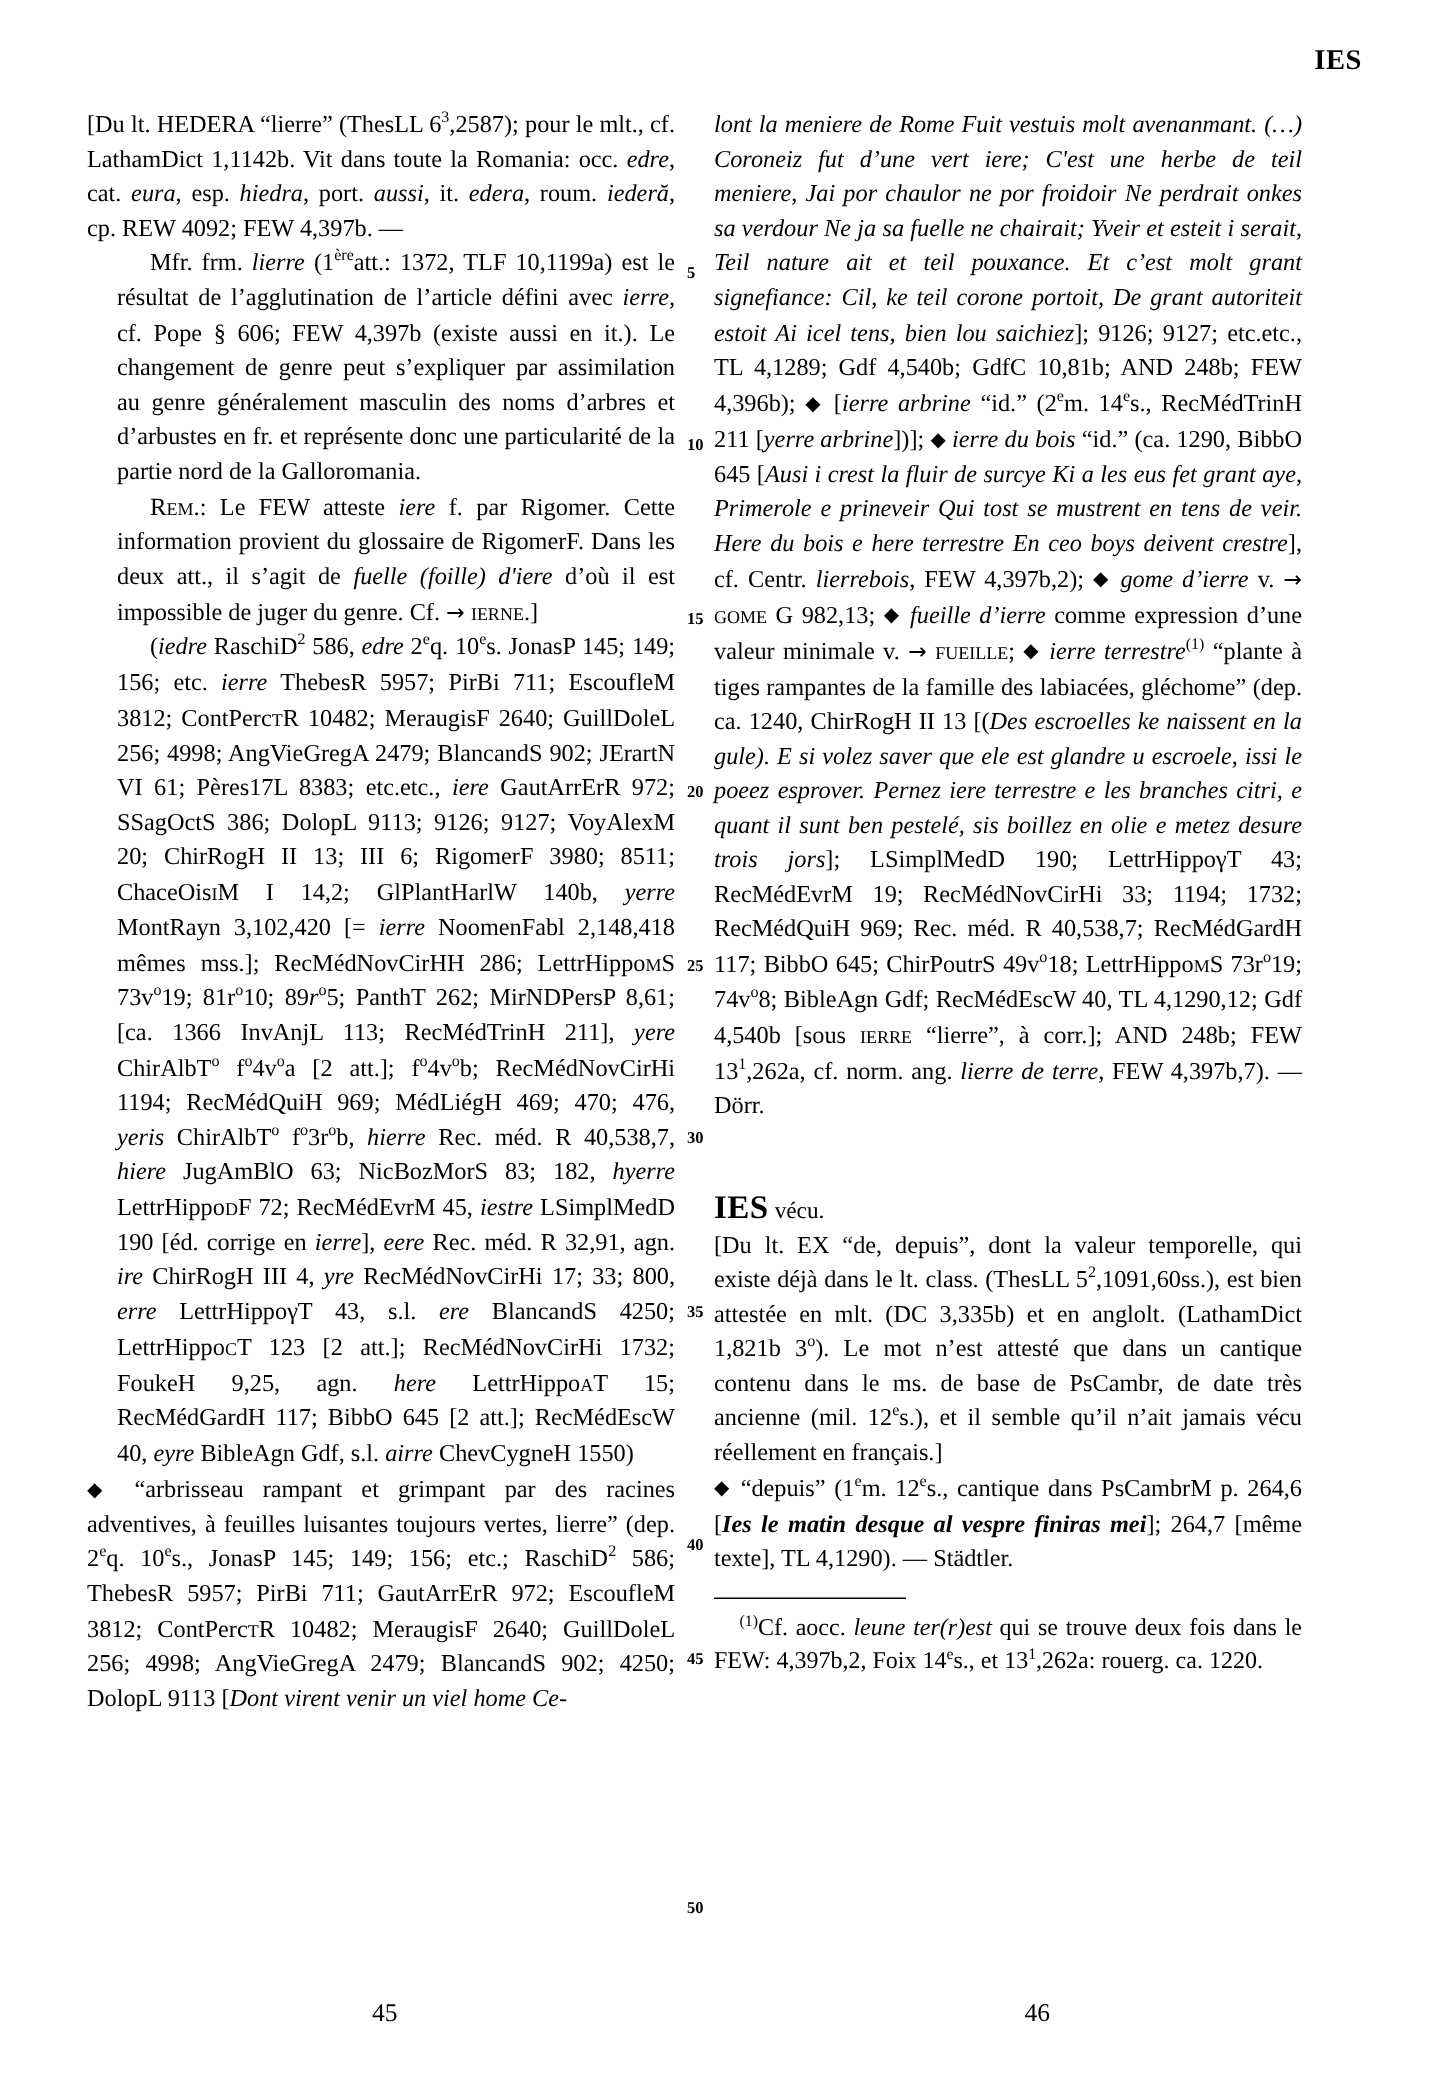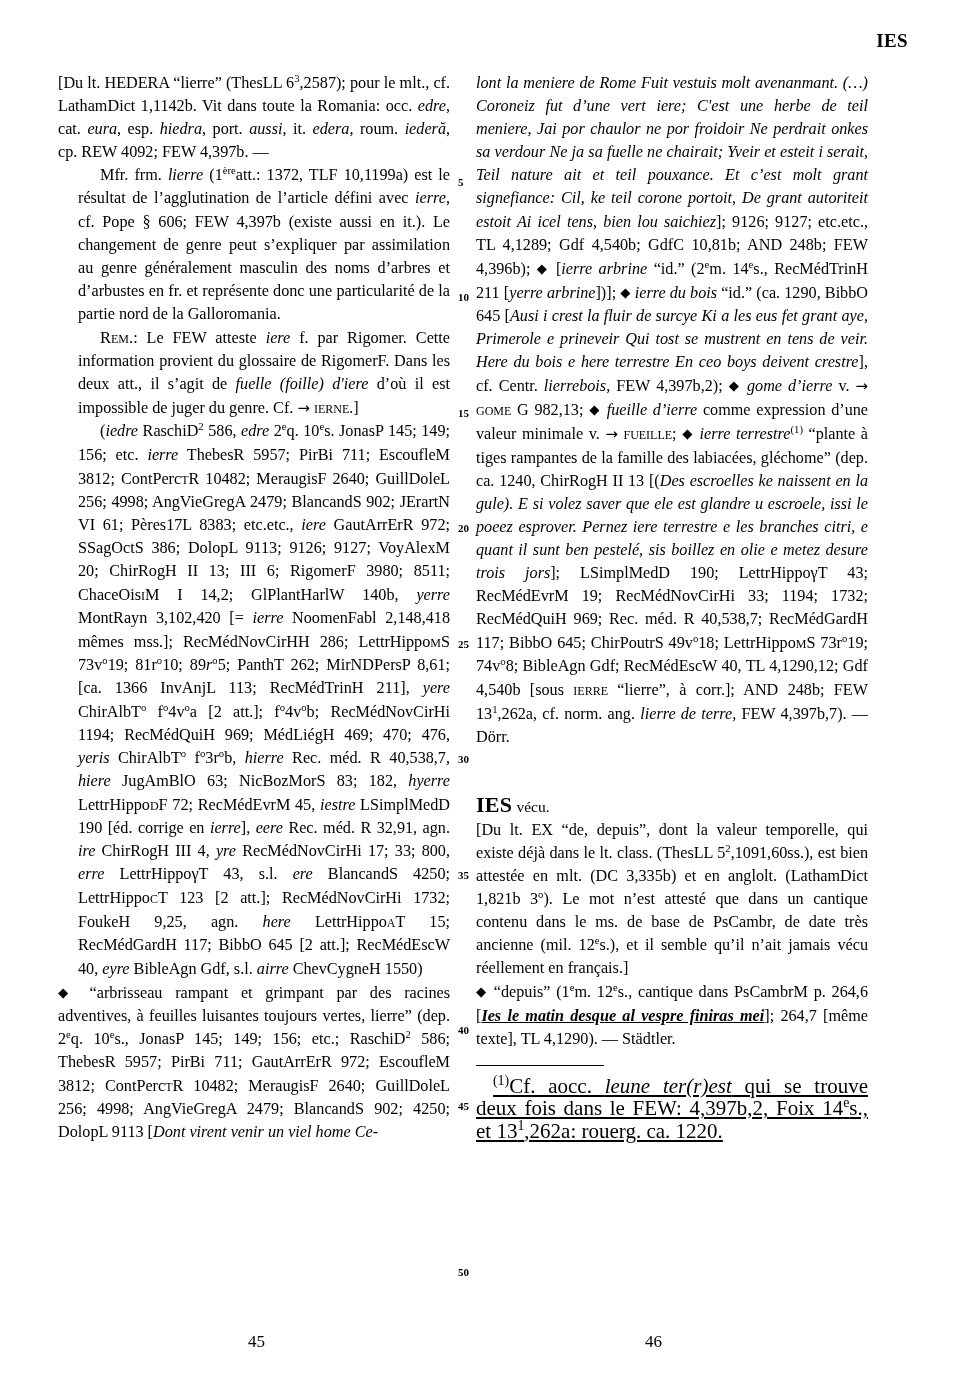--- a/index.html
+++ b/index.html
@@ -48,21 +48,21 @@
   .col p {
     margin: 0;
   }
   .col p.indent {
     text-indent: 22px;
     margin-left: 20px;
   }
 
   
   .it   { font-style: italic; }
-  .bd   { font-weight: bold; text-decoration: underline; }
+  .bd   { font-weight: bold; }
   .sc   { font-variant: small-caps; font-size: 1.02em; }
   sup   { font-size: 0.66em; vertical-align: super; line-height: 0; }
 
   .lemma {
     font-weight: bold;
     font-size: 22px;
     letter-spacing: 0.3px;
   }
   .lemma-gram {
     font-size: 15.5px;
@@ -77,24 +77,23 @@
   .gap-entry { height: 44px; }
 
   
   .footnote-rule {
     width: 128px;
     height: 1px;
     background: #000;
     margin: 14px 0 9px 0;
   }
   .footnote {
-    font-size: 21px;
+    font-size: 16px;
     line-height: 22.4px;
     text-align: justify;
-    text-decoration: underline;
   }
   .footnote .fn-indent { text-indent: 17px; }
 
   
   .linenums {
     position: absolute;
     left: 458px;
     top: 72px;
     width: 26px;
     font-size: 11px;
@@ -108,21 +107,21 @@
     text-align: left;
   }
 
   
   .folio {
     position: absolute;
     bottom: 36px;
     font-size: 17px;
   }
   .folio-left  { left: 248px; }
-  .folio-right { left: 645px; }
+  .folio-right { left: 683px; }
 </style>
 </head>
 <body>
 
 <div class="page">
 
   <div class="running-head">IES</div>
 
   <div class="col col-left">
 

